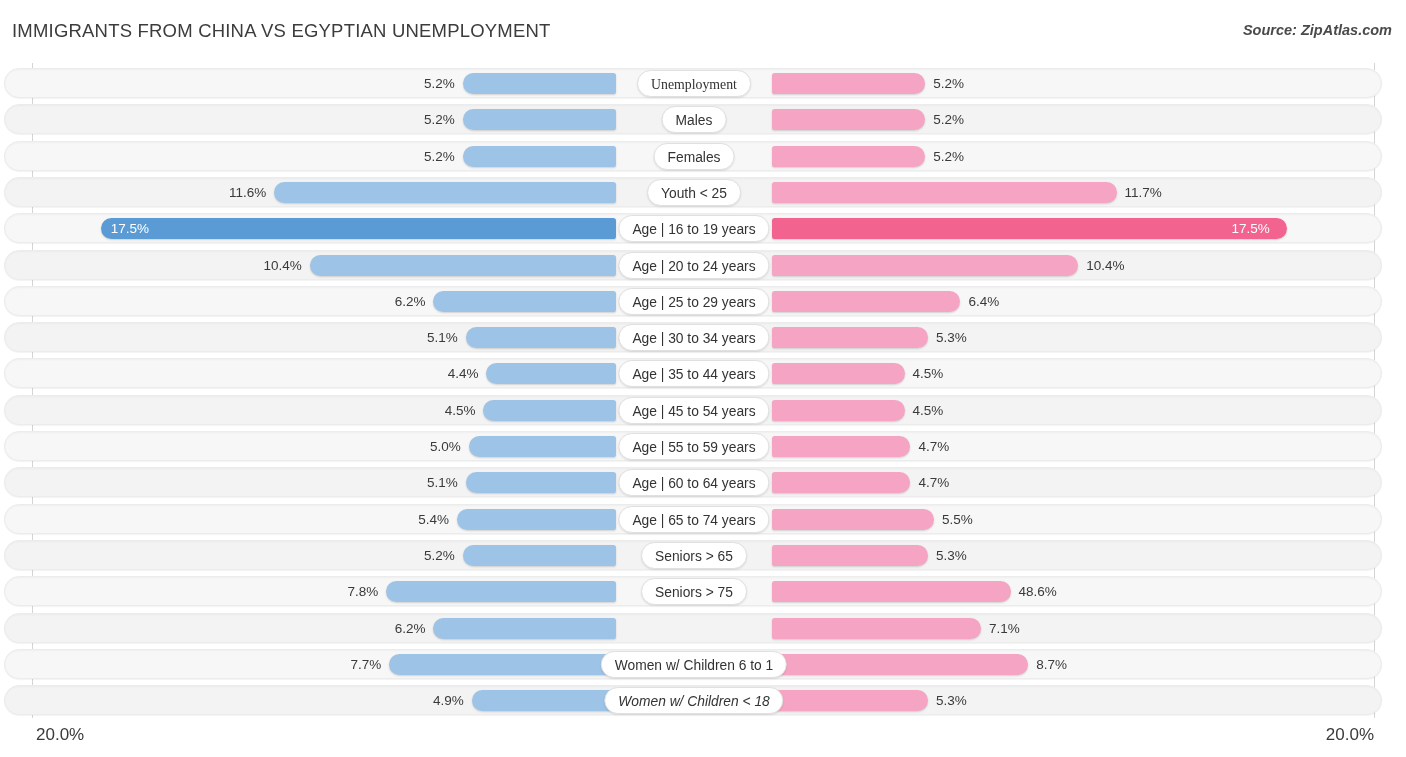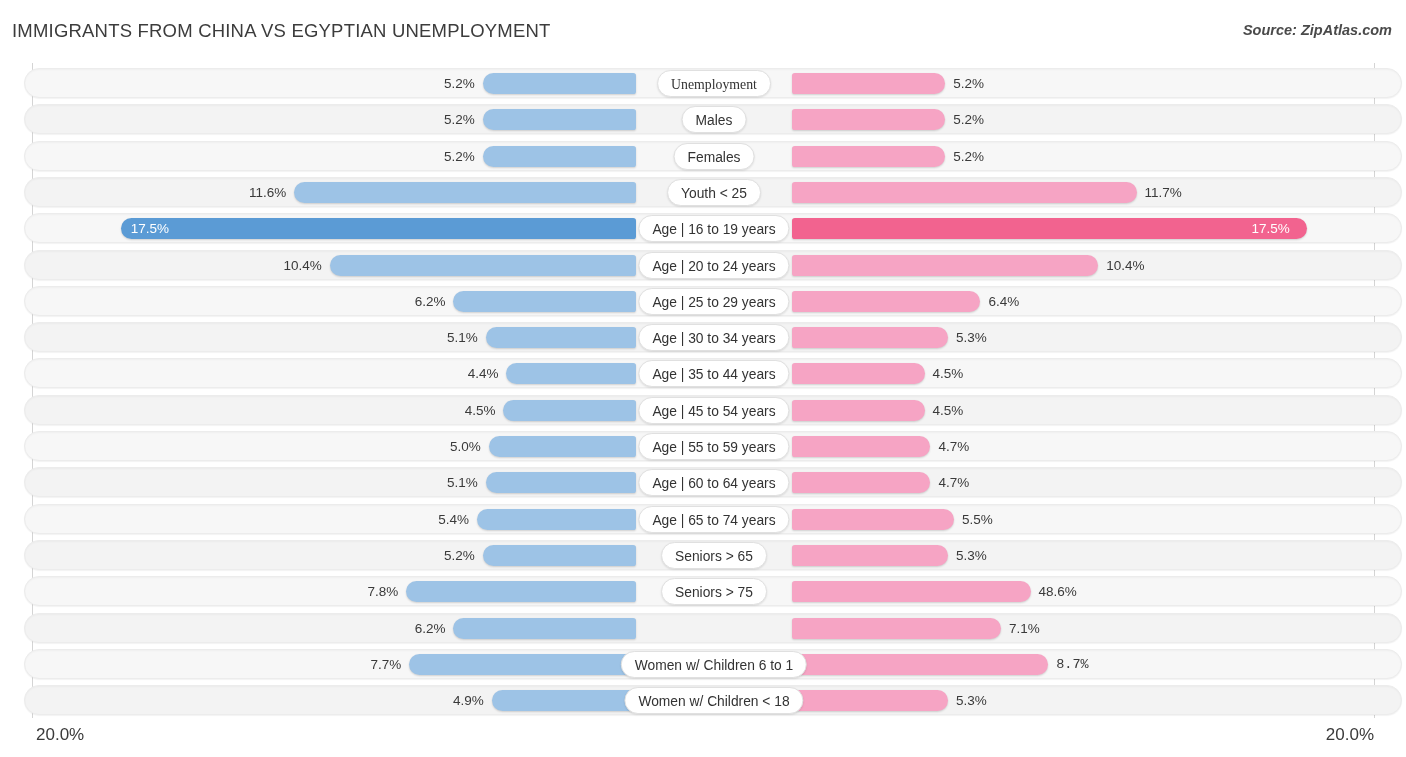--- a/index.html
+++ b/index.html
@@ -55,21 +55,21 @@
     top: 0;
     width: 1px;
     height: 655px;
     background: #d4d4d4;
   }
   #axis-left  { left: 32px; }
   #axis-right { left: 1374px; }
 
   .row {
     position: absolute;
-    left: 24px;
+    left: 4px;
     width: 1378px;
     height: 30px;
     border-radius: 15px;
     background: #f7f7f7;
     box-shadow: inset 0 1px 2px rgba(0,0,0,0.035),
                 0 1px 1px rgba(0,0,0,0.05);
     border: 1px solid #ececec;
     box-sizing: border-box;
   }
   .row.alt { background: #f3f3f3; }
@@ -301,29 +301,29 @@
       <div class="row alt" style="top: 549.5px;">
         <div class="bar bar-left" style="left: 428.41px; width: 182.59px; background: rgb(157, 195, 230);"></div>
         <div class="bar bar-right" style="left: 767px; width: 209.095px; background: rgb(246, 164, 196);"></div>
         <div class="val val-left" style="left: 362.41px; width: 58px;">6.2%</div>
         <div class="val val-right" style="left: 984.095px; width: 60px;">7.1%</div>
       </div>
       <div class="row" style="top: 585.8px;">
         <div class="bar bar-left" style="left: 384.235px; width: 226.765px; background: rgb(157, 195, 230);"></div>
         <div class="bar bar-right" style="left: 767px; width: 256.215px; background: rgb(246, 164, 196);"></div>
         <div class="val val-left" style="left: 318.235px; width: 58px;">7.7%</div>
-        <div class="val val-right" style="left: 1031.21px; width: 60px; font-family: Liberation Mono, monospace;">8.7%</div>
+        <div class="val val-right" style="left: 1031.21px; width: 60px;">8.7%</div>
         <div class="center-pill" style="left: 689px;">Women w/ Children 6 to 1</div>
       </div>
       <div class="row alt" style="top: 622.1px;">
         <div class="bar bar-left" style="left: 466.695px; width: 144.305px; background: rgb(157, 195, 230);"></div>
         <div class="bar bar-right" style="left: 767px; width: 156.085px; background: rgb(246, 164, 196);"></div>
         <div class="val val-left" style="left: 400.695px; width: 58px;">4.9%</div>
         <div class="val val-right" style="left: 931.085px; width: 60px;">5.3%</div>
-        <div class="center-pill" style="left: 689px;">Women w/ Children &lt; 18</div>
+        <div class="center-pill" style="left: 689px; font-style: italic;">Women w/ Children &lt; 18</div>
       </div>
     </div>
 </div>
 
 <div id="footer">
   <div class="axis-max" id="axis-max-left">20.0%</div>
   <div class="axis-max" id="axis-max-right">20.0%</div>
 </div>
 
 </body></html>

